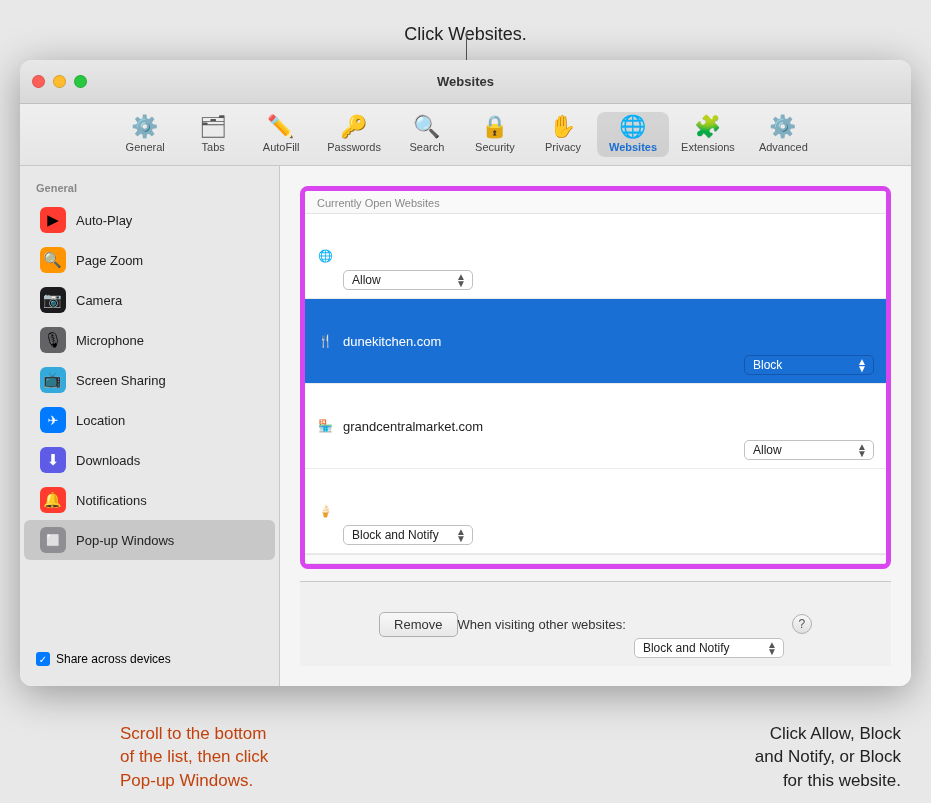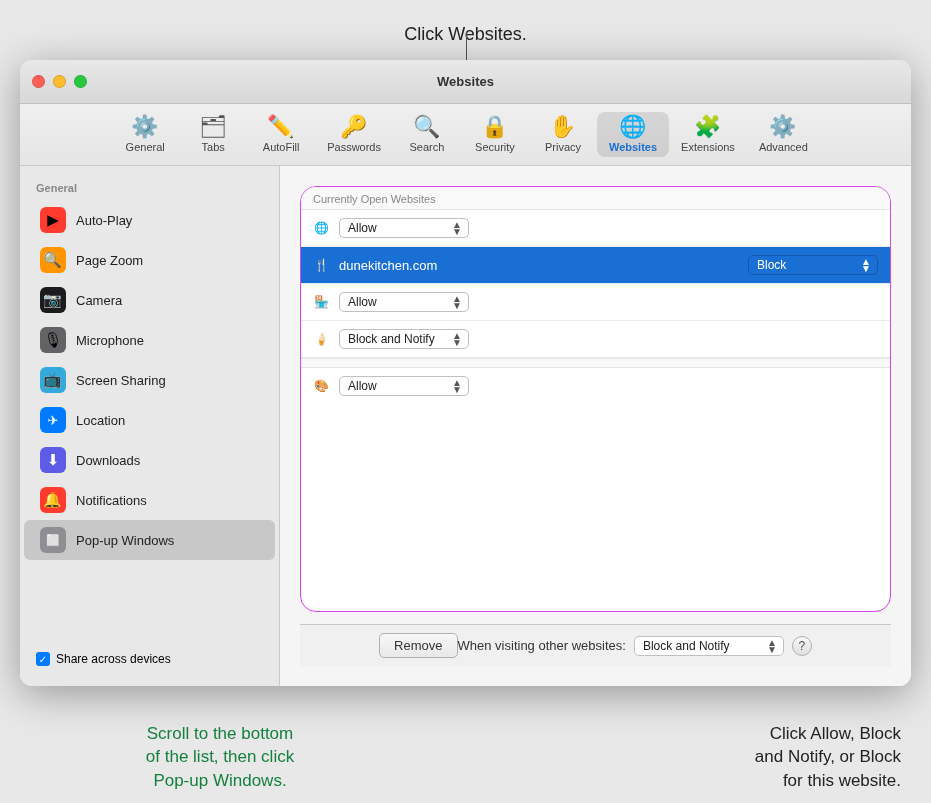--- a/index.html
+++ b/index.html
@@ -32,22 +32,22 @@
       width: 1px;
       height: 40px;
       background: #555;
     }
 
     .callout-bottom-left {
       position: absolute;
       bottom: 10px;
       left: 120px;
       font-size: 17px;
-      color: #15803d;
-      text-align: center;
+      color: #c2410c;
+      text-align: left;
       line-height: 1.4;
       width: 200px;
     }
     .callout-bottom-right {
       position: absolute;
       bottom: 10px;
       right: 30px;
       font-size: 17px;
       color: #222;
       text-align: right;
@@ -227,22 +227,22 @@
       gap: 12px;
     }
     .content-heading {
       font-size: 13px;
       color: #333;
       margin-bottom: 4px;
     }
 
     
     .website-table {
-      border: 1px solid #d946ef;
-      border-radius: 16px;
+      border: 5px solid #d946ef;
+      border-radius: 8px;
       background: white;
       overflow: hidden;
       flex: 1;
     }
     .table-section-header {
       font-size: 11px;
       color: #888;
       padding: 6px 12px 4px;
       background: #f9f9f9;
       border-bottom: 1px solid #e5e5e5;
@@ -284,20 +284,21 @@
       gap: 4px;
       background: white;
       border: 1px solid #c0c0c0;
       border-radius: 5px;
       padding: 2px 6px 2px 8px;
       font-size: 12px;
       color: #222;
       cursor: pointer;
       min-width: 130px;
       justify-content: space-between;
+      margin-top: 48px;
     }
     .row-select.selected-row {
       background: #1a6fd4;
       border-color: #1557b0;
       color: white;
     }
     .select-arrows {
       font-size: 10px;
       color: #555;
       display: flex;
@@ -481,20 +482,21 @@
           <div class="row-icon">🍴</div>
           <span class="row-domain">dunekitchen.com</span>
           <div class="row-select selected-row">
             <span>Block</span>
             <span class="select-arrows" style="color:white;">▲<br>▼</span>
           </div>
         </div>
 
         <div class="table-row">
           <div class="row-icon">🏪</div>
+          <span class="row-domain">grandcentralmarket.com</span>
           <div class="row-select">
             <span>Allow</span>
             <span class="select-arrows">▲<br>▼</span>
           </div>
         </div>
 
         <div class="table-row">
           <div class="row-icon">🍦</div>
           <div class="row-select">
             <span>Block and Notify</span>

